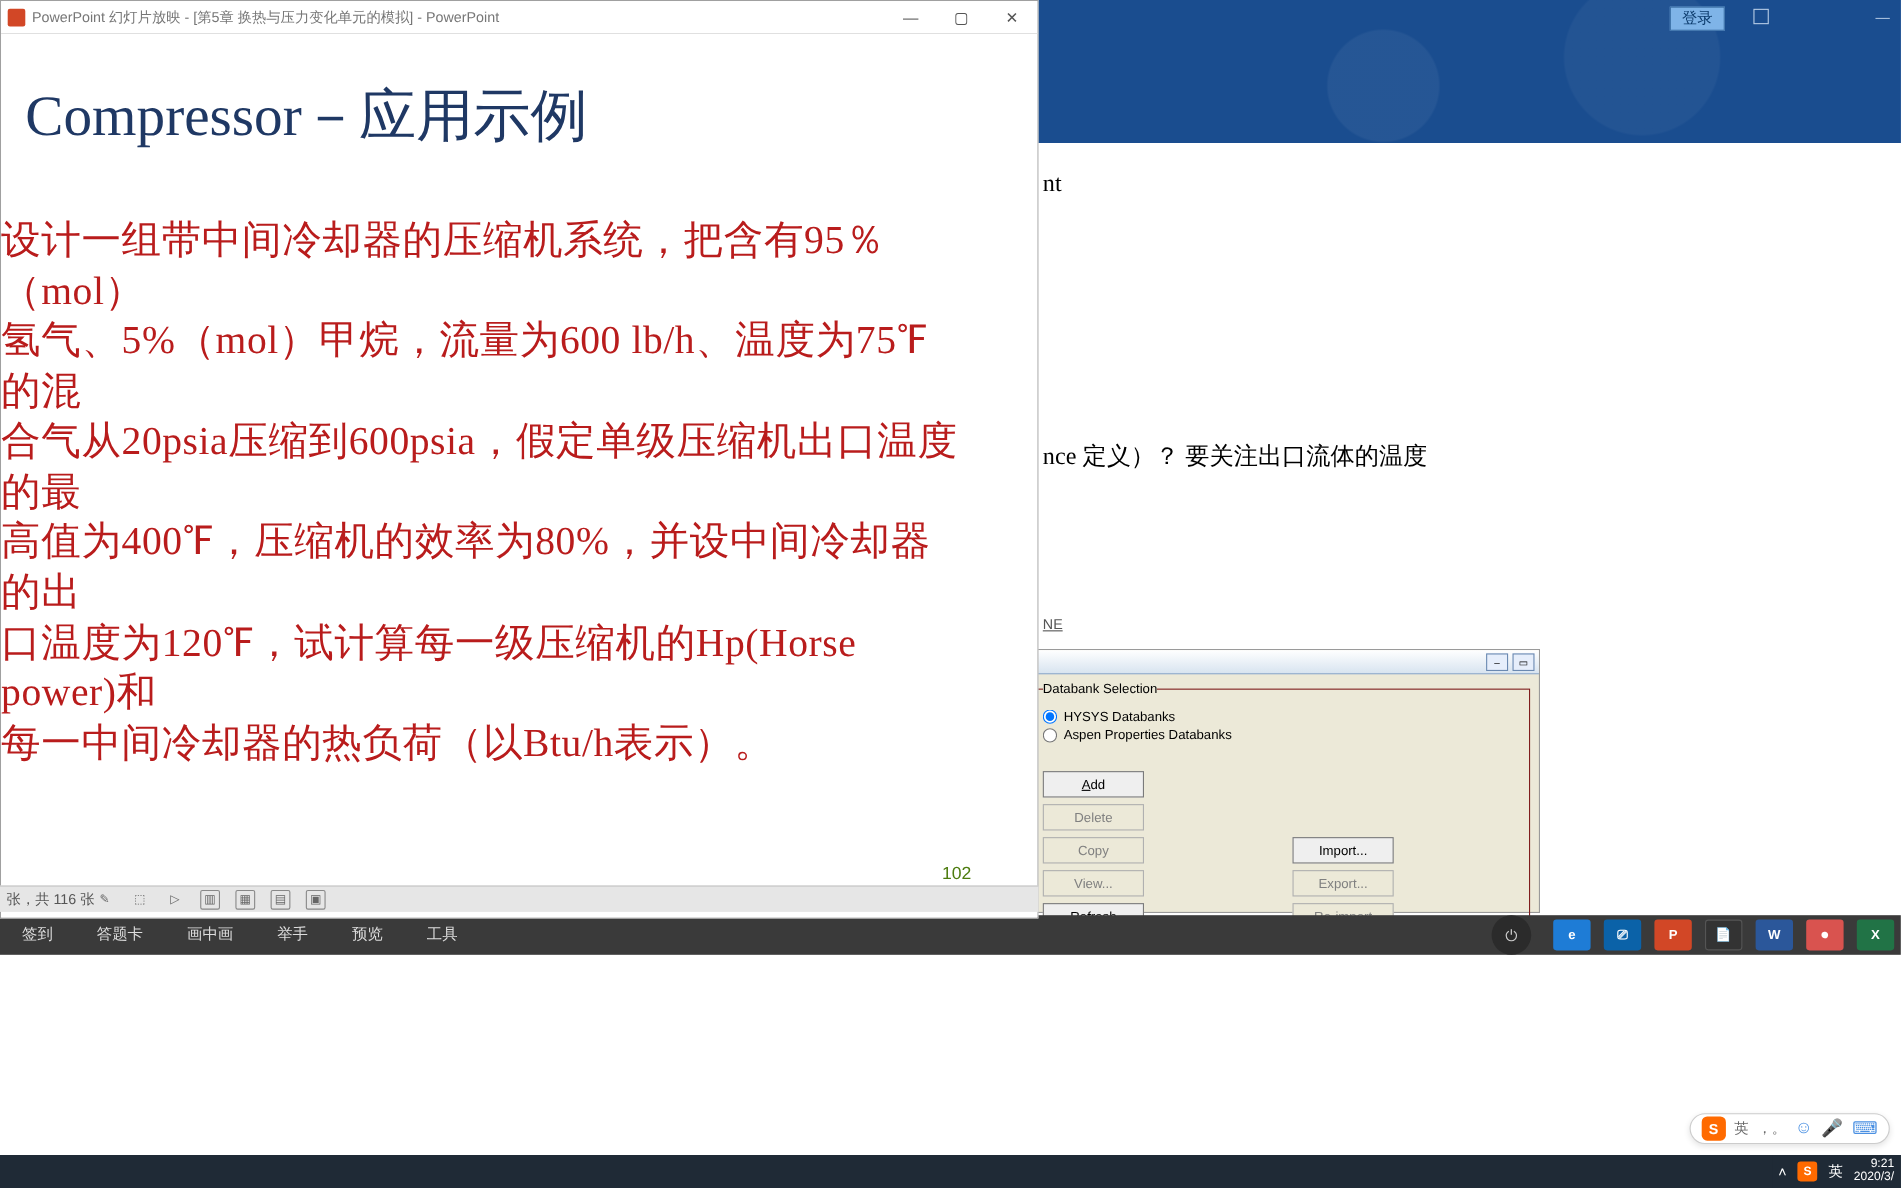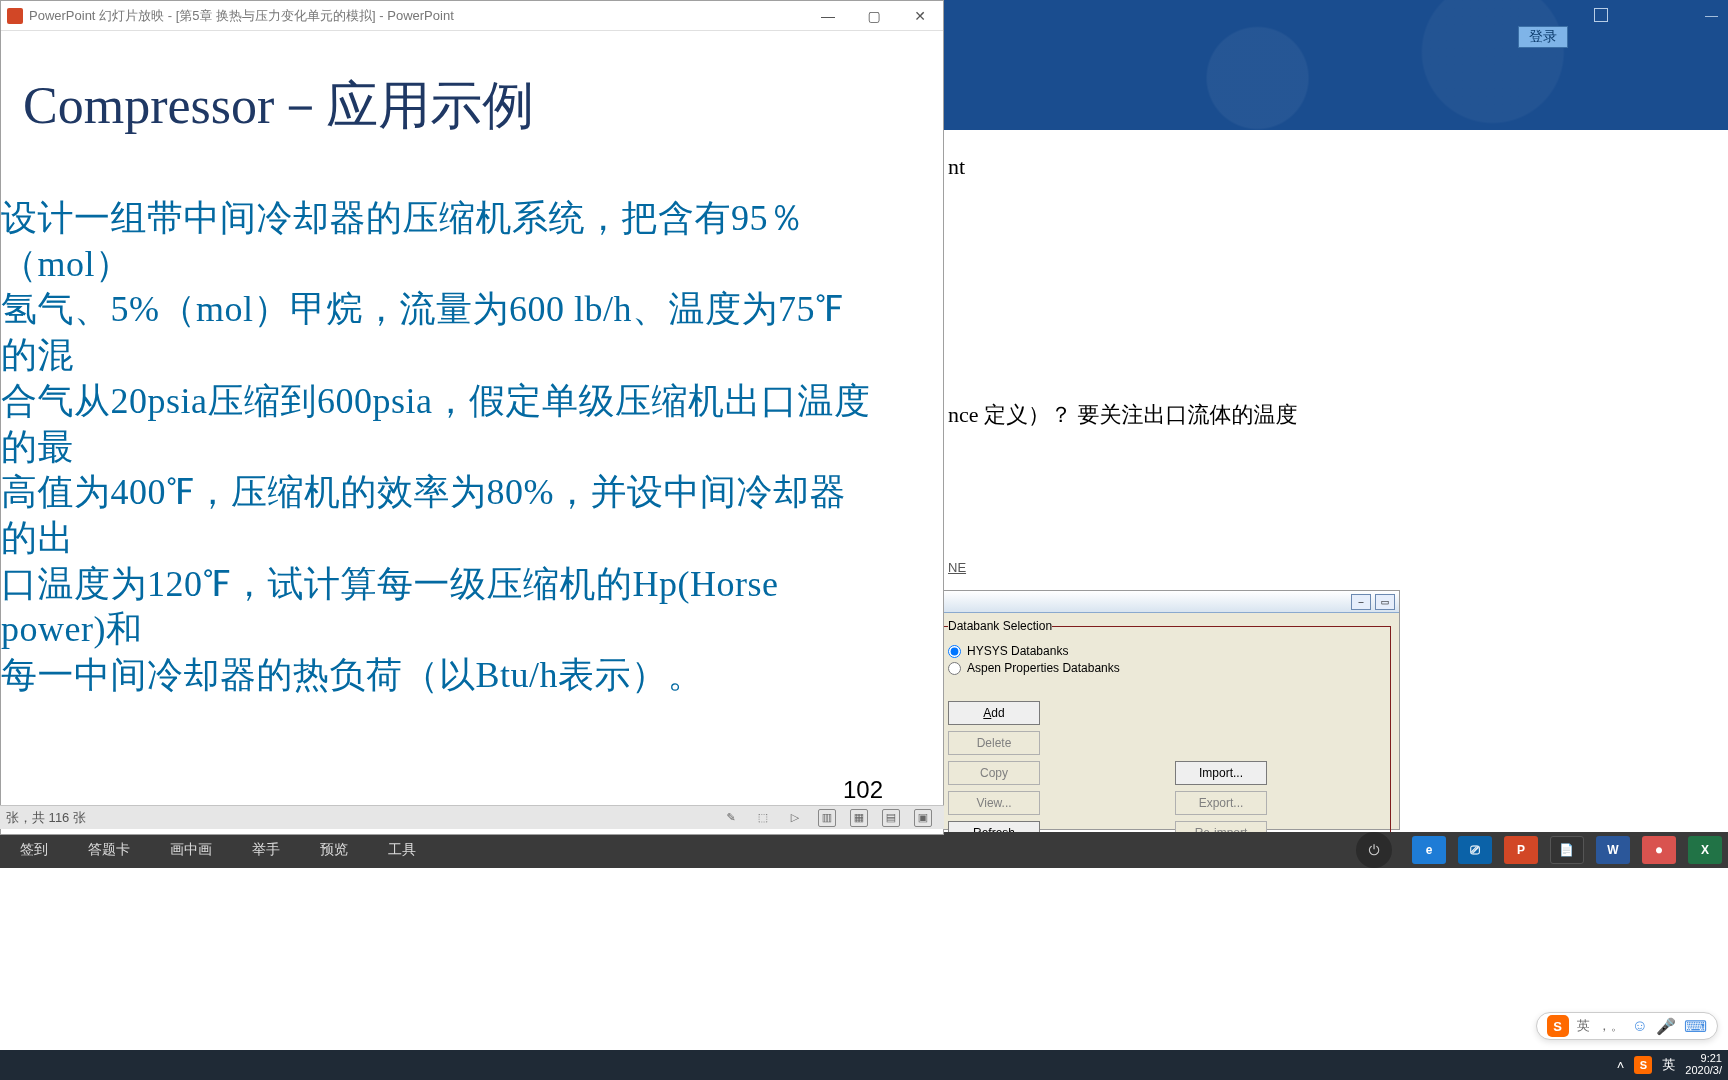--- a/index.html
+++ b/index.html
@@ -79,21 +79,21 @@
     font-size: 52px;
     color: #1f3864;
     margin-left: 22px;
     margin-bottom: 55px;
     font-weight: 400;
   }
 
   .body-text {
     font-family: "SimSun", "Times New Roman", serif;
     font-size: 36px;
-    color: #0369a1;
+    color: #b91c1c;
     line-height: 1.27;
     margin-left: 0px;
     max-width: 870px;
     white-space: pre-line;
     letter-spacing: 0.5px;
   }
 
   .note-block {
     margin-top: 45px;
     margin-left: 195px;
@@ -104,36 +104,35 @@
     color: #c00000;
     font-weight: bold;
     line-height: 1.85;
   }
 
   .page-number {
     position:absolute;
     right: 60px;
     bottom: 30px;
     font-family: Arial, sans-serif;
-    font-size: 24px;
-    color:#000000;
+    font-size: 16px;
+    color:#4d7c0f;
   }
 
   
   .ppt-statusbar {
     position:absolute;
     left:0;
     top: 805px;
     width: 944px;
     height: 24px;
     background:#e6e6e6;
     border-top:1px solid #c4c4c4;
     display:flex;
     align-items:center;
-    justify-content:space-between;
     font-size:13px;
     color:#555;
     padding:0 6px;
     z-index:11;
   }
   .ppt-statusbar .sb-right { display:flex; gap:14px; align-items:center; margin-right:6px;}
   .ppt-statusbar .sb-icon { width:18px;height:18px; border:1px solid #888; border-radius:2px; display:flex;align-items:center;justify-content:center; font-size:11px; color:#666; cursor:pointer;}
   .ppt-statusbar .sb-icon.nob{border:none;}
 
   
@@ -211,21 +210,20 @@
   .bg-window .ribbon .login-btn{
     position:absolute;
     right: 160px;
     top: 6px;
     padding: 1px 10px;
     background:#7fb4e8;
     color:#0b3a6b;
     font-size:14px;
     border:1px solid #3b6fa6;
     cursor:pointer;
-    margin-top:20px;
   }
   .bg-window .ribbon .win-ctrls{
     position:absolute;
     right:10px;
     top:8px;
     display:flex;
     gap:24px;
     color:#b7cde6;
     font-size:13px;
   }

